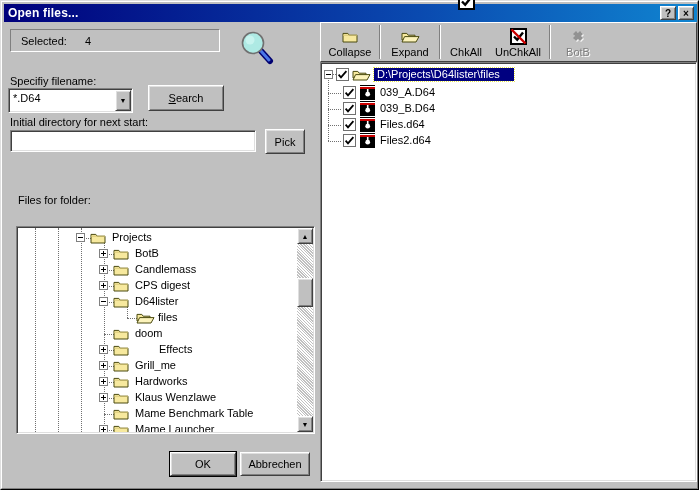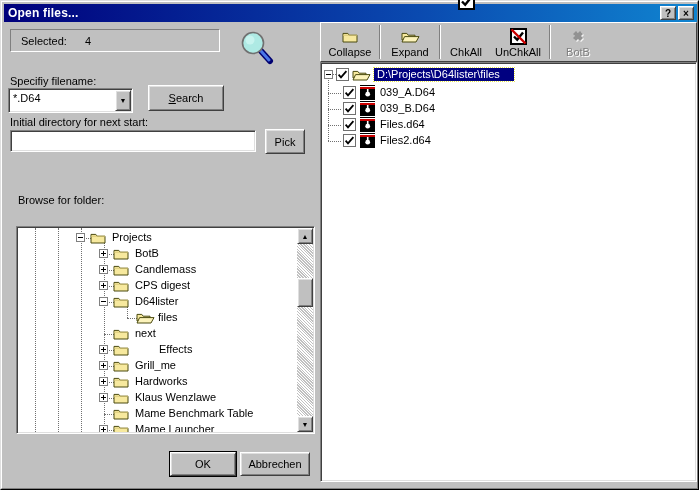--- a/index.html
+++ b/index.html
@@ -147,21 +147,21 @@
     </div>
 
     <button class="btn raised" style="left:146px; top:83px; width:76px; height:26px;"><u>S</u>earch</button>
 
     <span class="lbl" style="left:8px; top:114px;">Initial directory for next start:</span>
 
     <input class="text-input sunken-field" type="text" value="" style="">
 
     <button class="btn raised" style="left:263px; top:127px; width:40px; height:25px;">Pick</button>
 
-    <span class="lbl" style="left:16px; top:192px;">Browse for folder:</span>
+    <span class="lbl" style="left:16px; top:192px;">Files for folder:</span>
 
     <div class="tree-panel left-tree sunken-field">
       <div class="tree-content" id="leftTree">
           <div class="vguide" style="left: 17px; top: 0px; height: 206px;"></div>
           <div class="vguide" style="left: 40px; top: 0px; height: 206px;"></div>
           <div class="vguide" style="left: 63px; top: 0px; height: 206px;"></div>
           <div class="vguide" style="left: 86px; top: 10px; height: 196px;"></div>
           <div class="vguide" style="left: 109px; top: 74px; height: 16px;"></div>
           <div class="tree-row" style="left: 0px; top: 2px; width: 260px;">
             <div class="hguide" style="left: 63px; top: 8px; width: 10px;"></div>
@@ -215,21 +215,21 @@
       <path d="M3.6 6.6 L18 6.6 L15 12 L1 12 Z" fill="#fcf3bb" stroke="#4a4a10" stroke-width="1" stroke-linejoin="round"></path>
               </svg></span>
             <span class="tree-label" style="left: 140px;">files</span>
           </div>
           <div class="tree-row" style="left: 0px; top: 98px; width: 260px;">
             <div class="hguide" style="left: 86px; top: 8px; width: 10px;"></div>
             <span style="position: absolute; left: 95px; top: 1px;"><svg width="16" height="13" viewBox="0 0 16 13">
       <path d="M1 3.4 L5.8 3.4 L7.2 5.2 L15 5.2 L15 12 L1 12 Z" fill="#f7e99e" stroke="#4a4a10" stroke-width="1" stroke-linejoin="round"></path>
       <path d="M1 5.2 L15 5.2" stroke="#d8c878" stroke-width="1"></path>
               </svg></span>
-            <span class="tree-label" style="left: 117px;">next</span>
+            <span class="tree-label" style="left: 117px;">doom</span>
           </div>
           <div class="tree-row" style="left: 0px; top: 114px; width: 260px;">
             <div class="hguide" style="left: 86px; top: 8px; width: 10px;"></div>
             <span class="pmbox plus" style="left: 81px; top: 3px;"></span>
             <span style="position: absolute; left: 95px; top: 1px;"><svg width="16" height="13" viewBox="0 0 16 13">
       <path d="M1 3.4 L5.8 3.4 L7.2 5.2 L15 5.2 L15 12 L1 12 Z" fill="#f7e99e" stroke="#4a4a10" stroke-width="1" stroke-linejoin="round"></path>
       <path d="M1 5.2 L15 5.2" stroke="#d8c878" stroke-width="1"></path>
               </svg></span>
             <span class="tree-label" style="left: 117px; margin-left: 24px;">Effects</span>
           </div>

